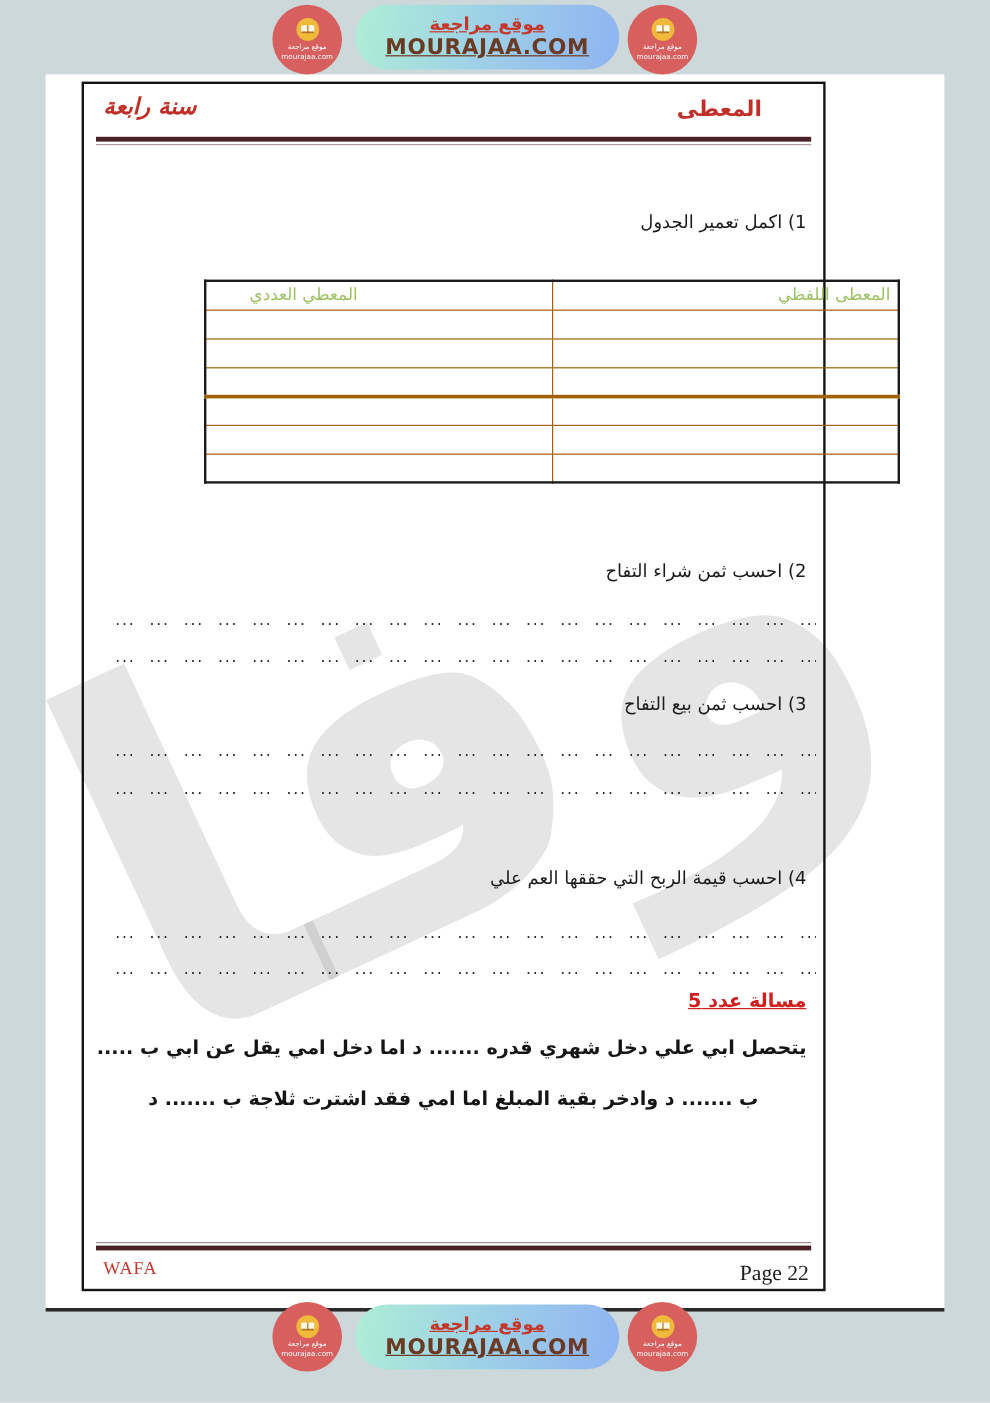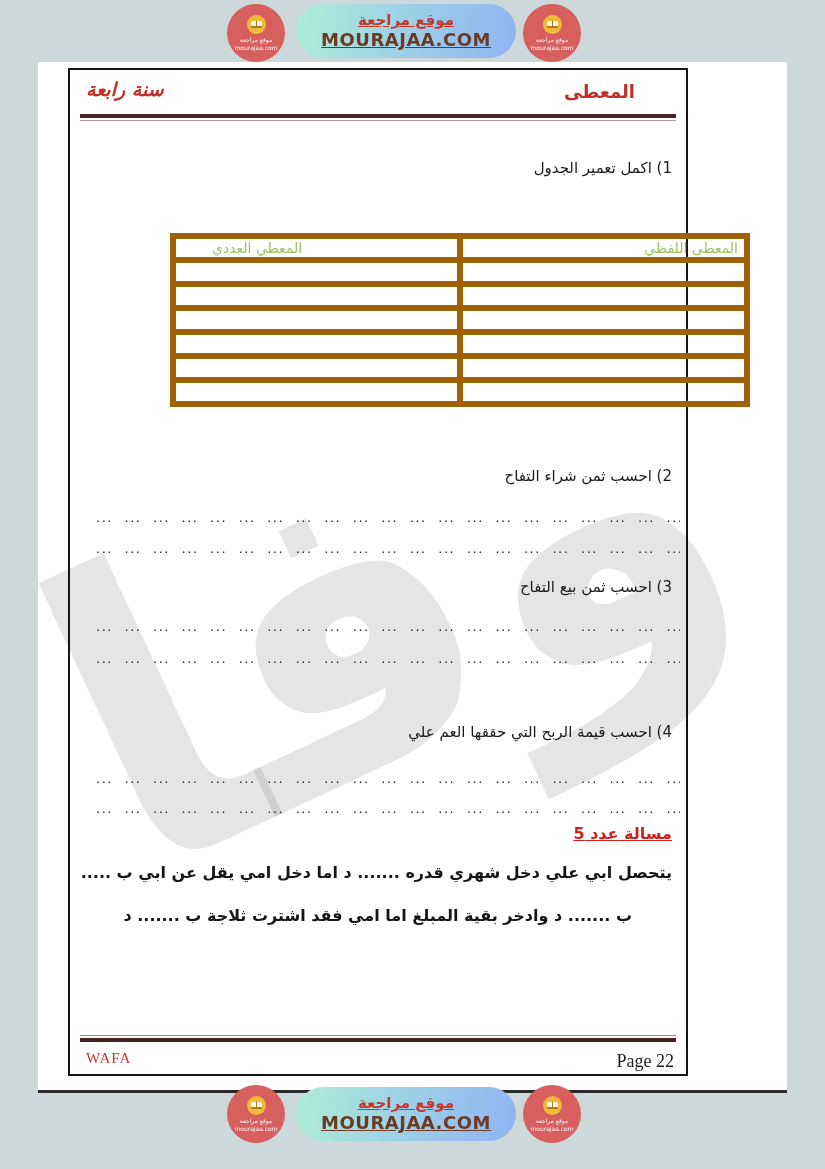--- a/index.html
+++ b/index.html
@@ -24,26 +24,26 @@
 
   .hdr-grade { position:absolute; left:16px; top:8px; font-size:19px; font-weight:bold;
                font-style:italic; color:#c03028; direction:rtl; }
   .hdr-subject { position:absolute; left:494px; top:11px; font-size:18px; font-weight:bold;
                  color:#c03028; direction:rtl; }
   .hdr-rule { position:absolute; left:10px; right:10px; top:44px; height:4px; background:#4a2127; }
   .hdr-rule::after { content:""; position:absolute; left:0; right:0; top:6px; height:1px; background:#b49c9e; }
 
   .ex-label { position:absolute; right:14px; direction:rtl; font-size:15px;
               font-weight:500; color:#1a1a1a; white-space:nowrap; }
-  .ex1 { top:89px; } .ex2 { top:397px; } .ex3 { top:508px; } .ex4 { top:653px; }
+  .ex1 { top:106px; } .ex2 { top:397px; } .ex3 { top:508px; } .ex4 { top:653px; }
 
   
   .data-table { position:absolute; left:100px; top:163px; width:580px;
                 border-collapse:collapse; direction:rtl; table-layout:fixed; }
-  .data-table th, .data-table td { border:6px solid #a16207; height:24px; padding:0 6px; }
+  .data-table th, .data-table td { border:1px solid #a16207; height:24px; padding:0 6px; }
   .data-table th { font-size:14px; font-weight:500; color:#9dc161;padding-left:27px; }
   .th-verbal { text-align:right; }
   .th-numeric { text-align:left; padding-left:36px !important; }
   .data-table { border:2px solid #1c1c1c; }
   .data-table tbody tr:nth-child(4) td { border-top-width:3px; }
 
   
   .dotline { position:absolute; left:26px; right:6px; height:16px; overflow:hidden;
              white-space:nowrap; direction:ltr; font-size:13px; letter-spacing:1.5px;
              word-spacing:6px; color:#222; }

